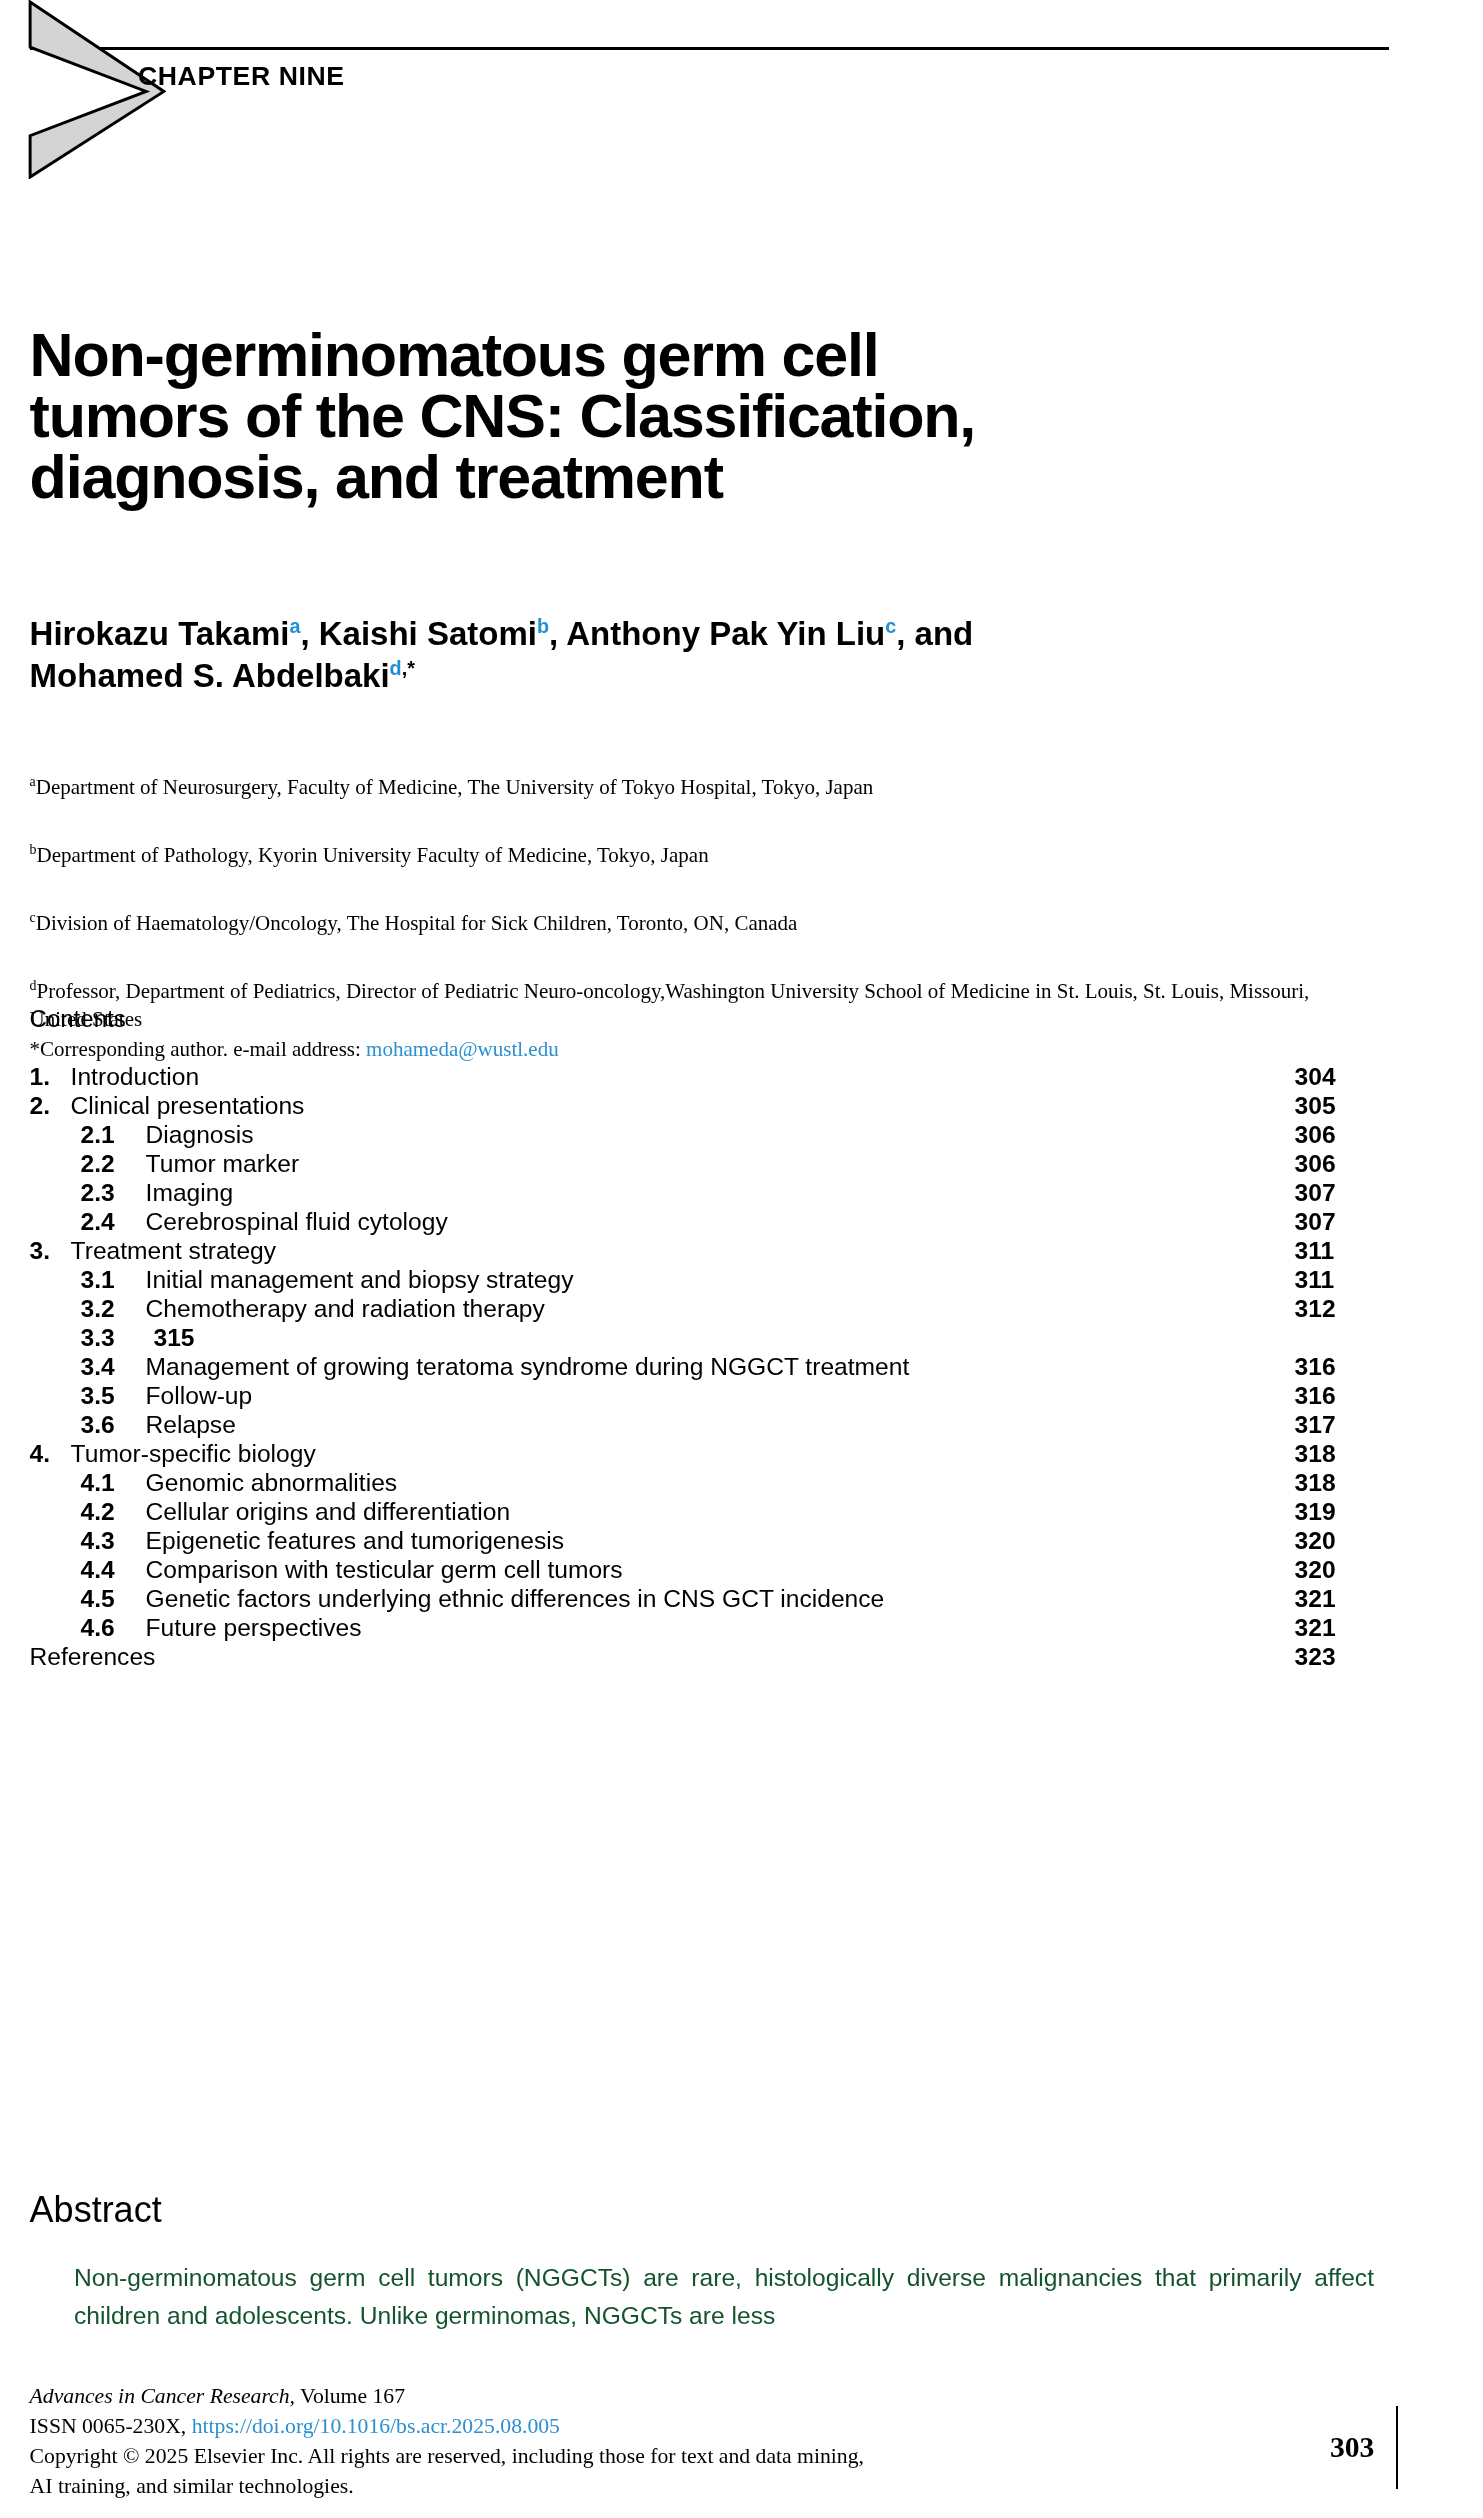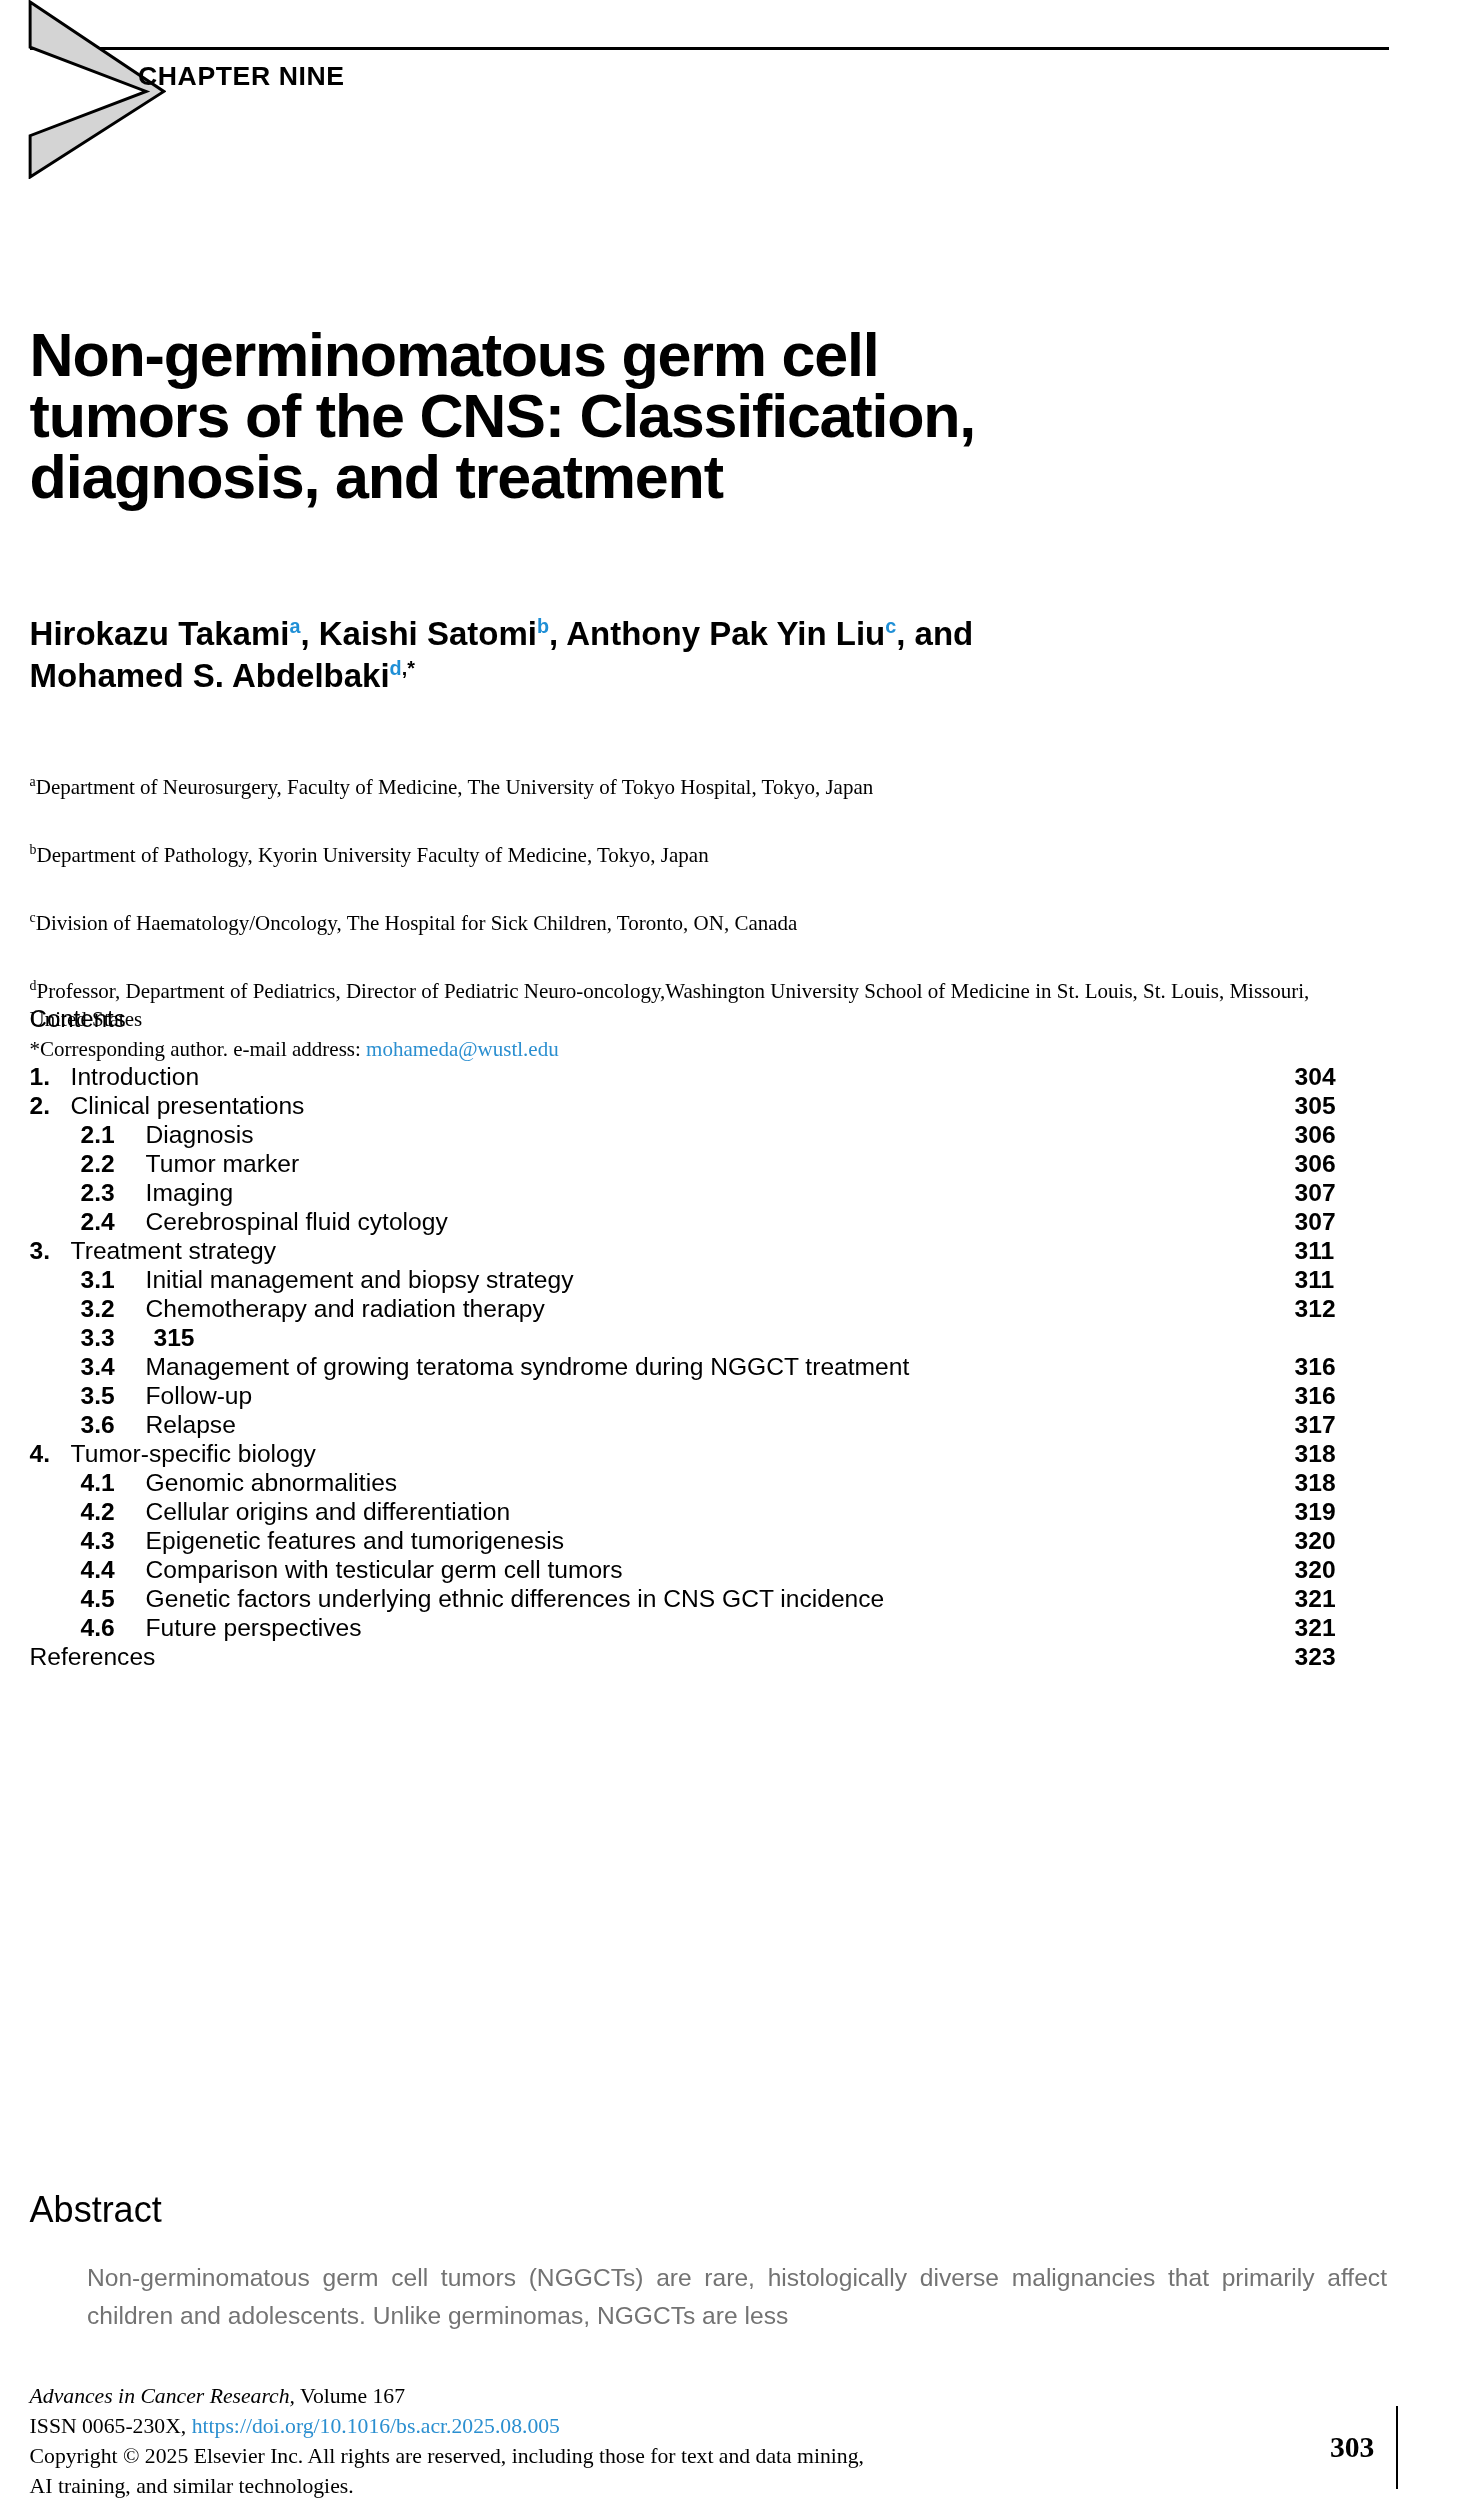--- a/index.html
+++ b/index.html
@@ -161,28 +161,28 @@
     position: absolute;
     left: 29.6px;
     top: 2159px;
     font-family: "Liberation Sans", sans-serif;
     font-weight: normal;
     font-size: 36px;
     color: #000;
   }
   .abstract-body {
     position: absolute;
-    left: 87px;
+    left: 74px;
     top: 2234px;
     width: 1300px;
     font-family: "Liberation Sans", sans-serif;
     font-weight: 300;
     font-size: 24.6px;
     line-height: 1.58;
-    color: #737373;
+    color: #14532d;
     text-align: justify;
   }
 
   
   .footer {
     position: absolute;
     left: 29.6px;
     top: 2382px;
     width: 1221px;
     font-family: "Liberation Serif", serif;

